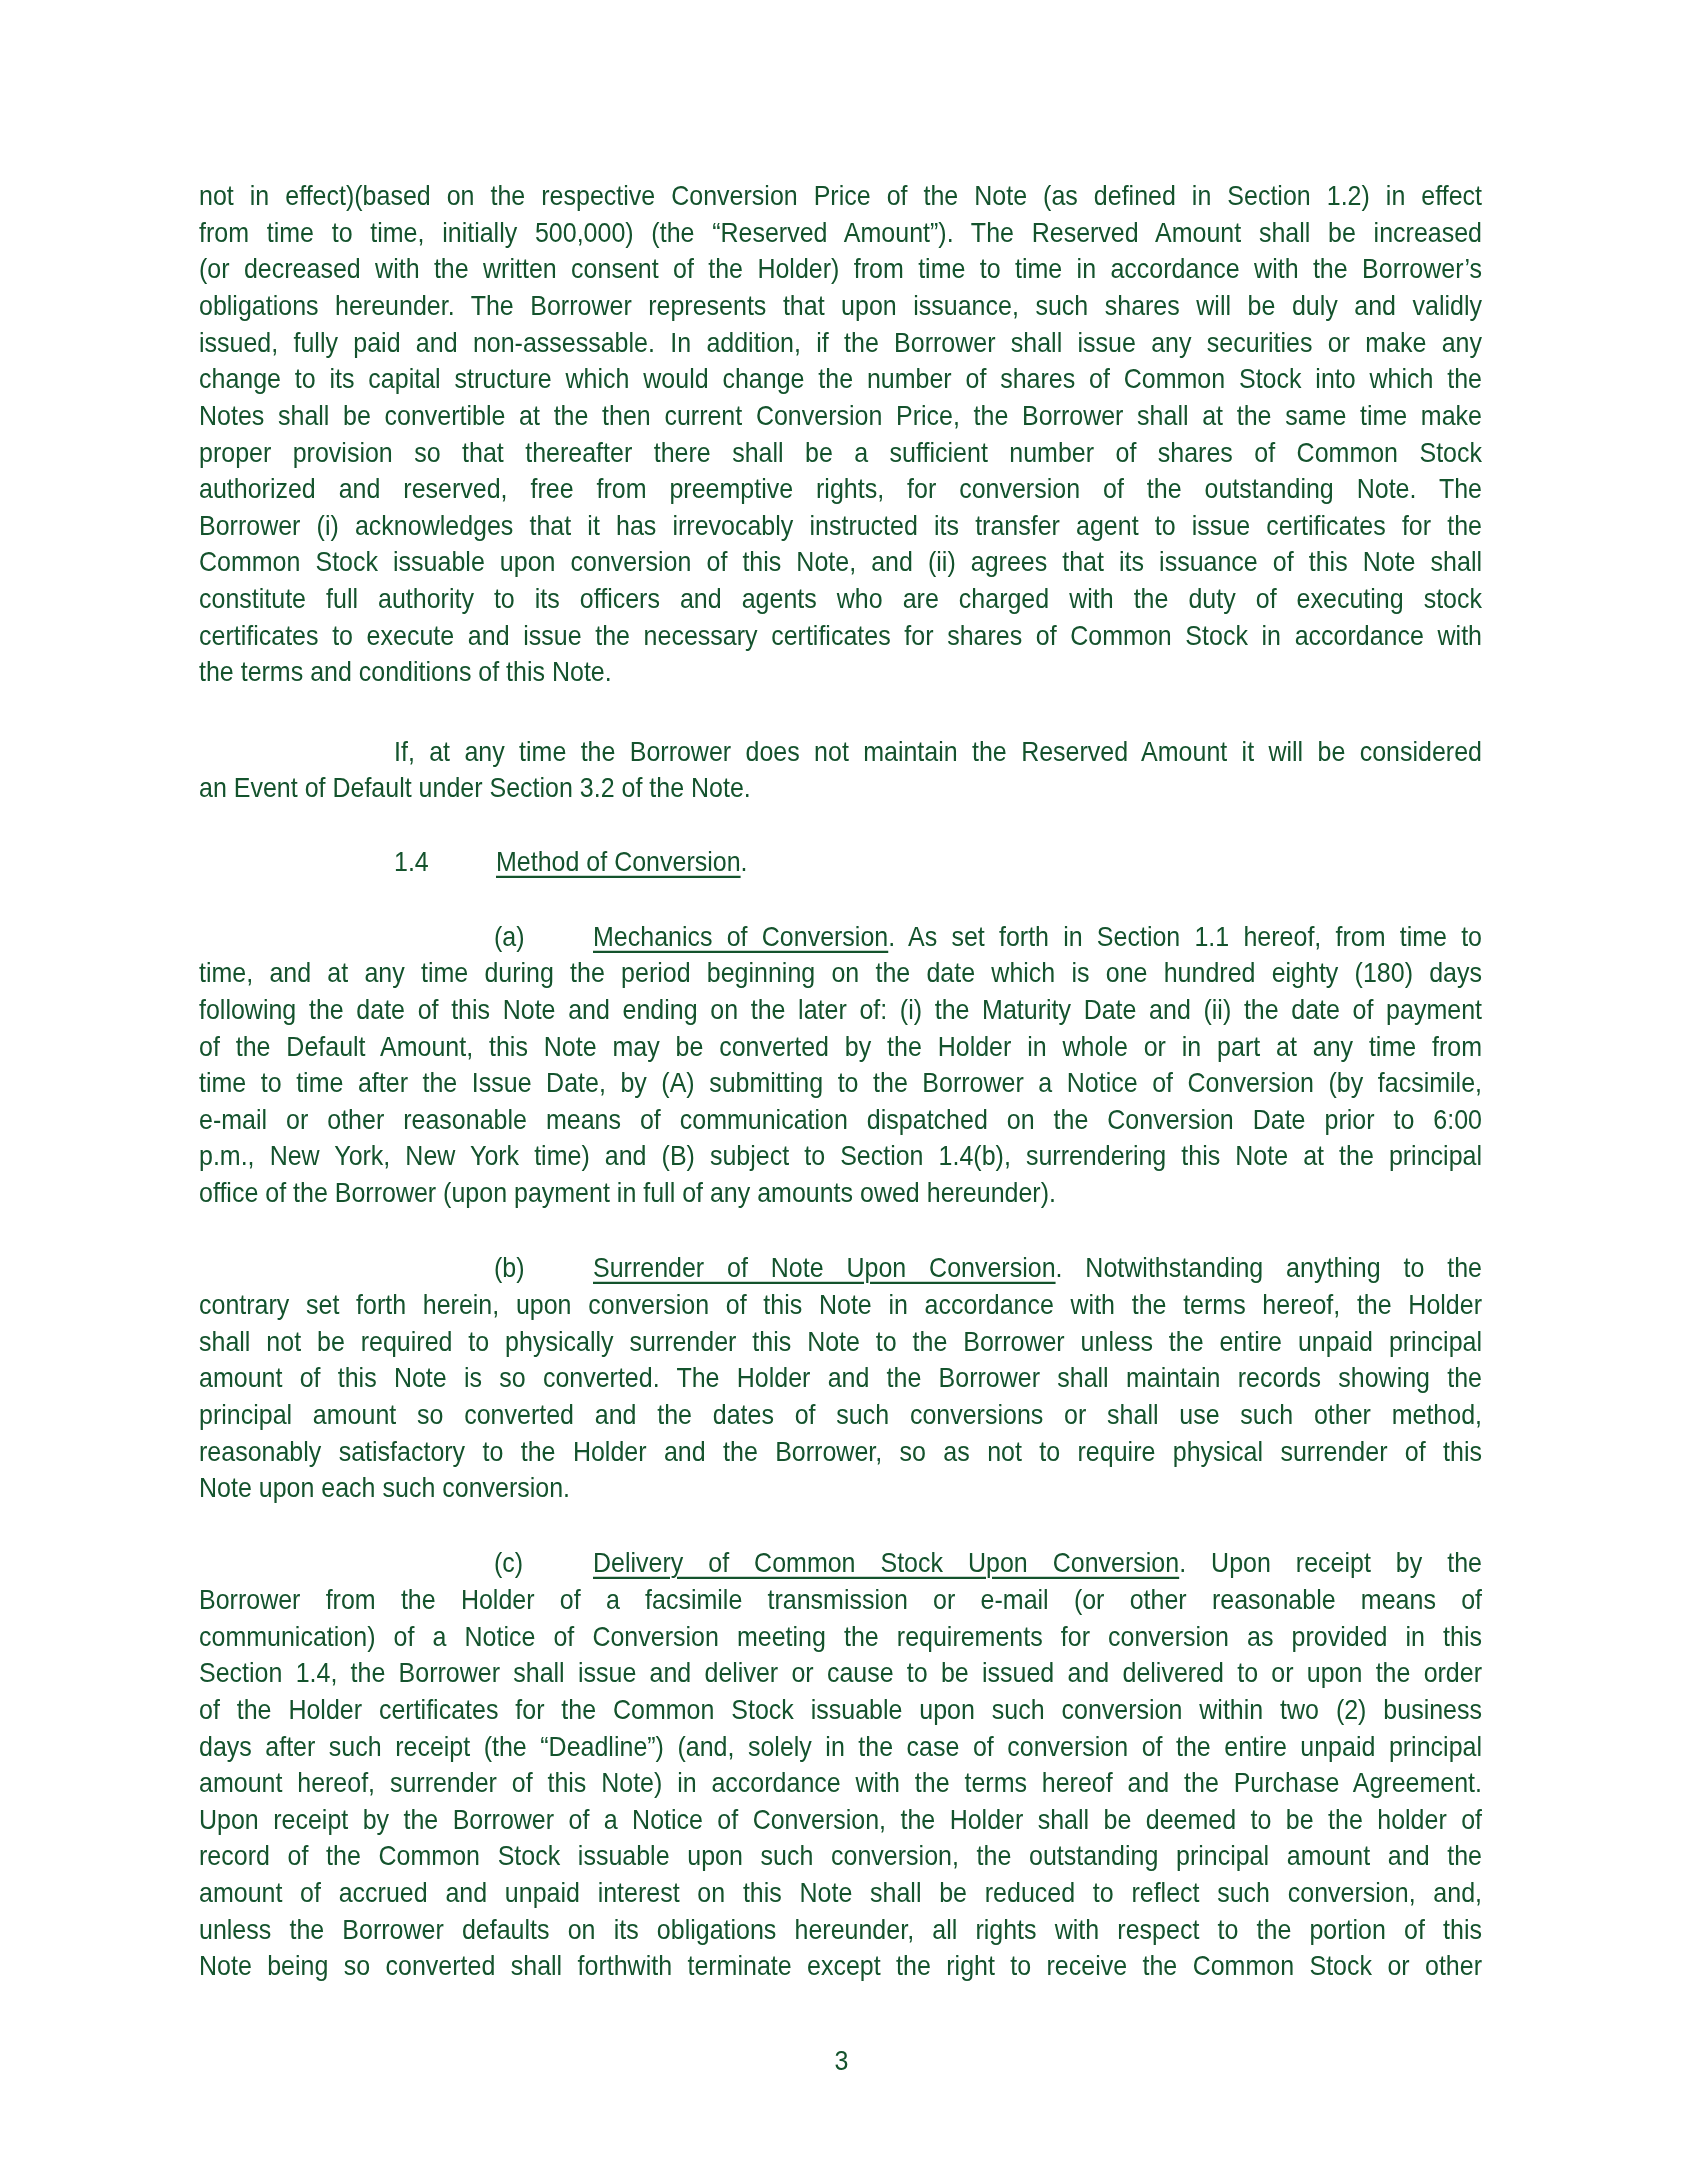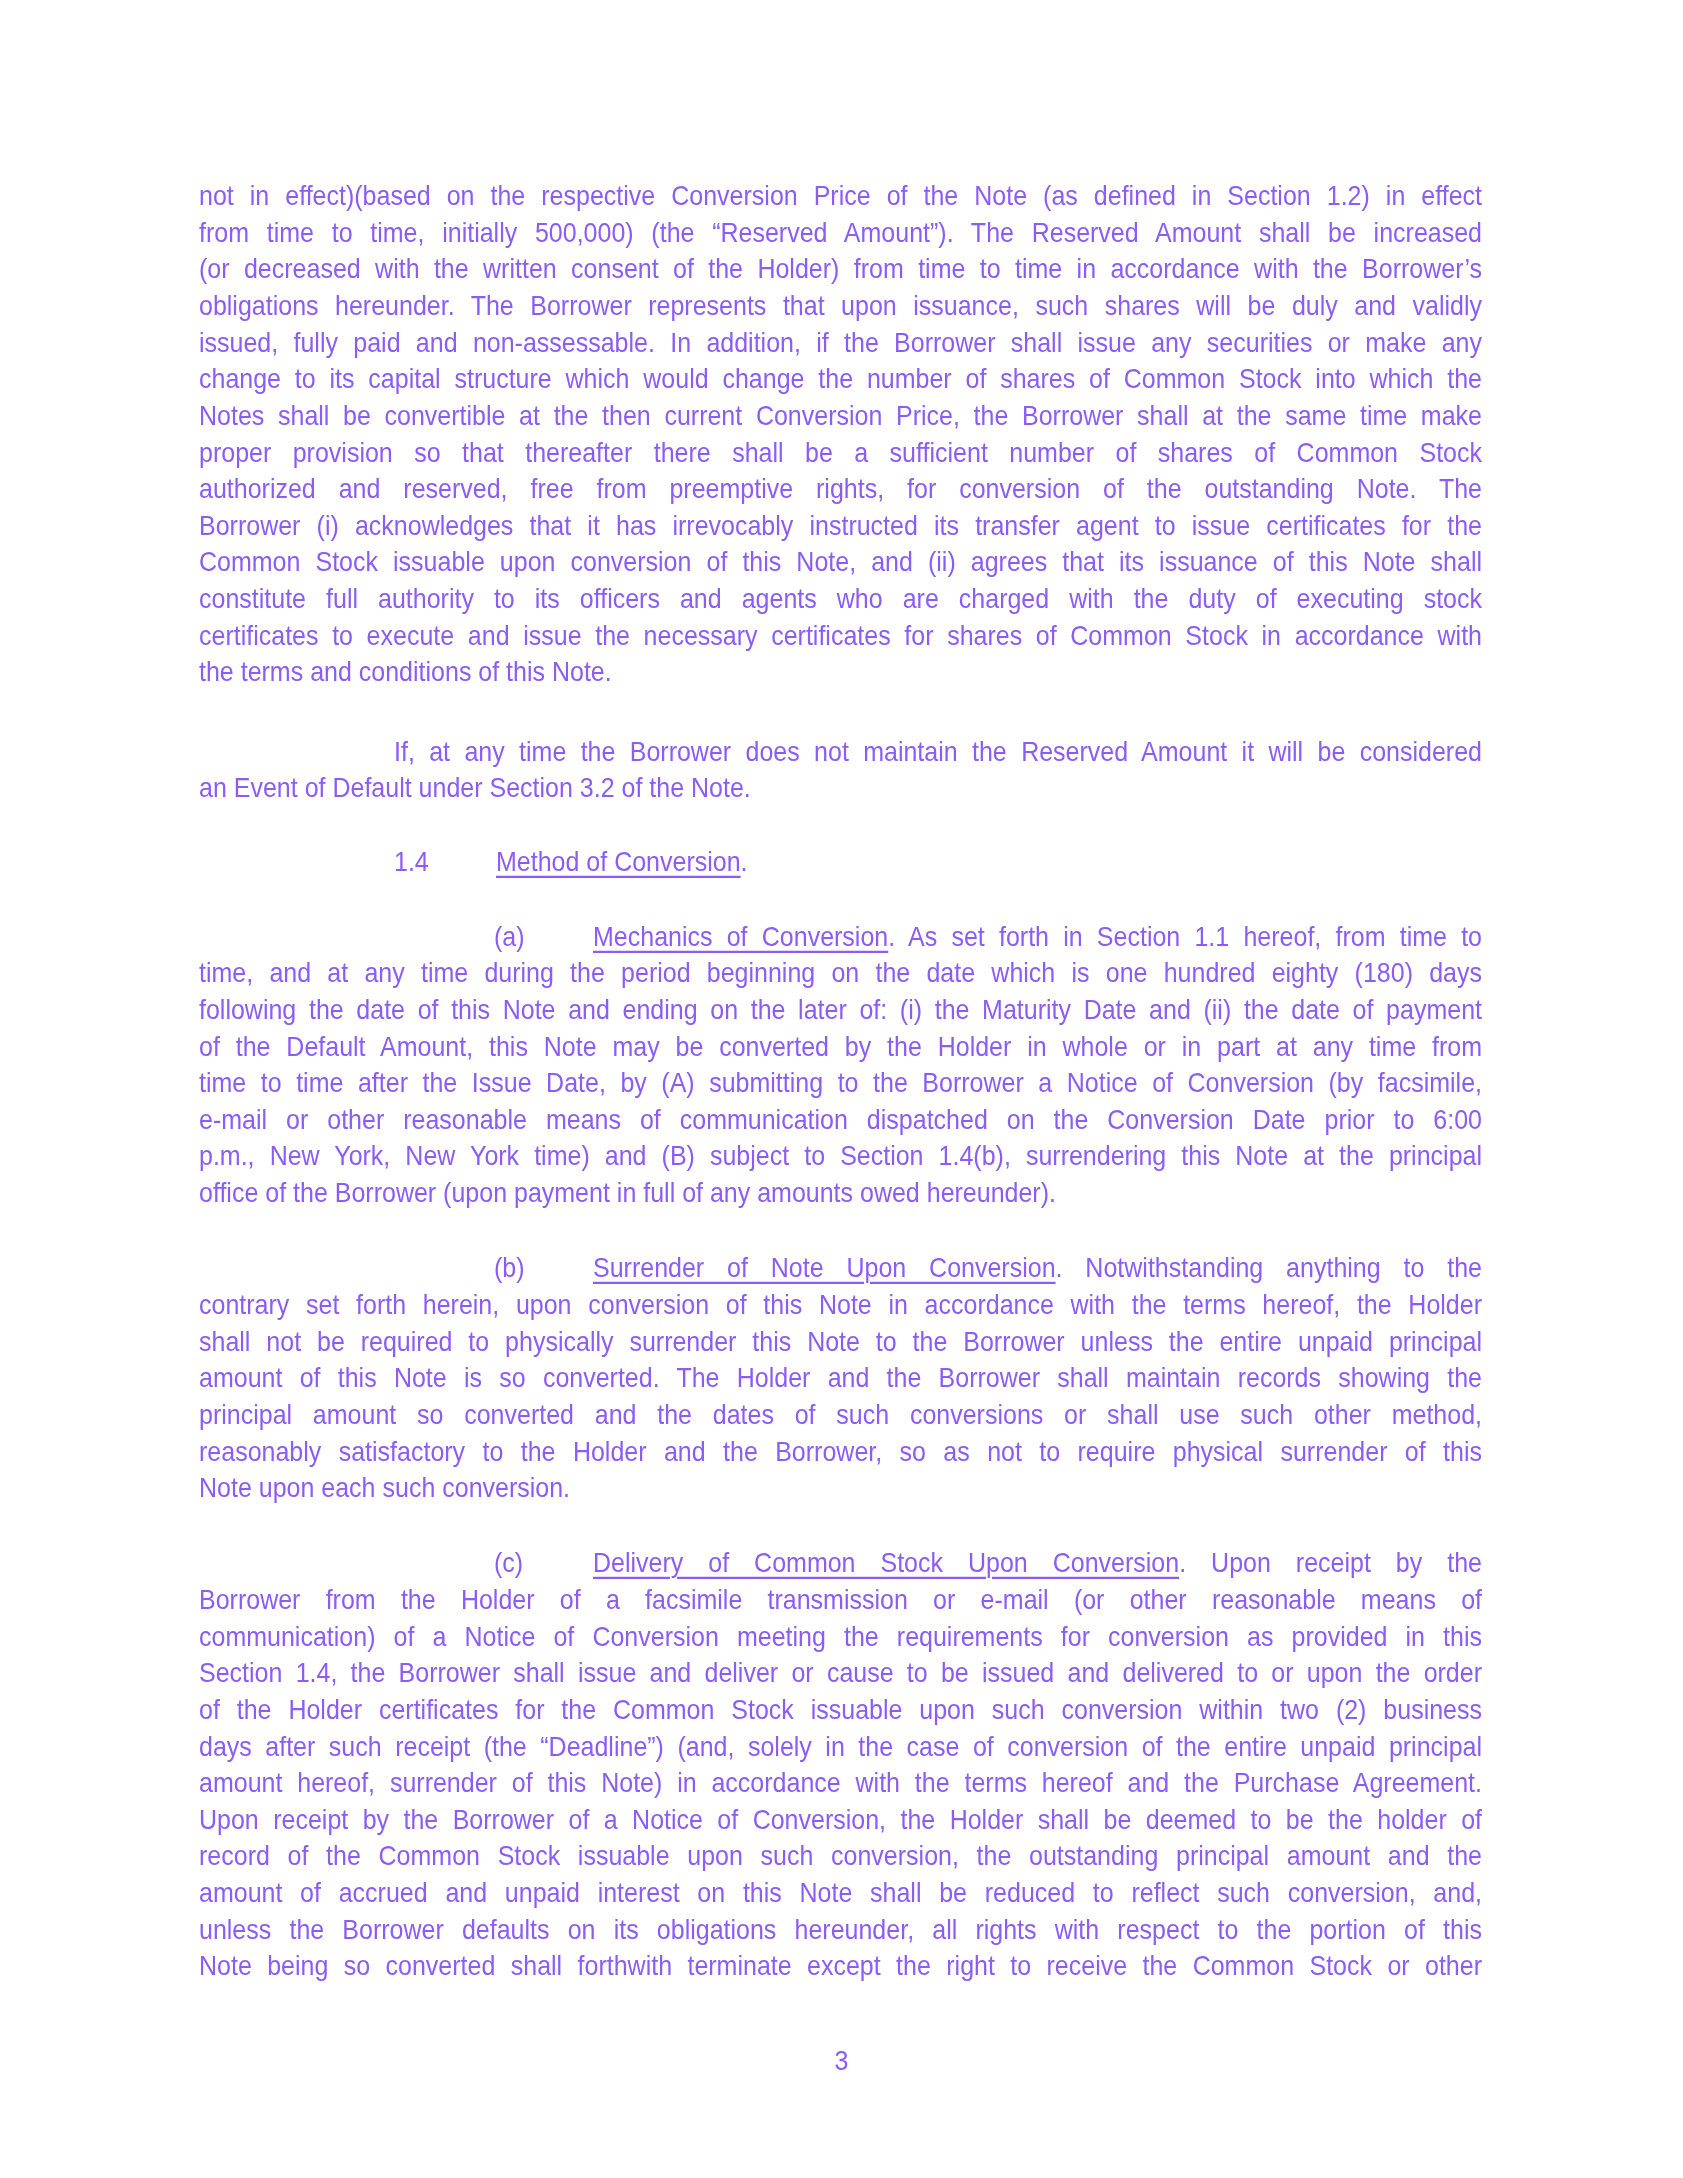--- a/index.html
+++ b/index.html
@@ -1,19 +1,19 @@
 <!DOCTYPE html>
 <html><head>
 <meta charset="utf-8">
 <style>
   html, body { margin: 0; padding: 0; background: #ffffff; }
   body { width: 1683px; height: 2178px; position: relative; overflow: hidden; }
   .page {
     position: absolute; left: 0; top: 0; width: 1683px; height: 2178px; background: #fff;
-    color: #8b5cf6;
+    color: #14532d;
     font-family: "Liberation Sans", sans-serif;
     text-decoration: underline;
   }
   .line {
     position: absolute;
     left: 199px;
     width: 1283px;
     font-size: 25px;
     line-height: 30px;
     white-space: nowrap;

